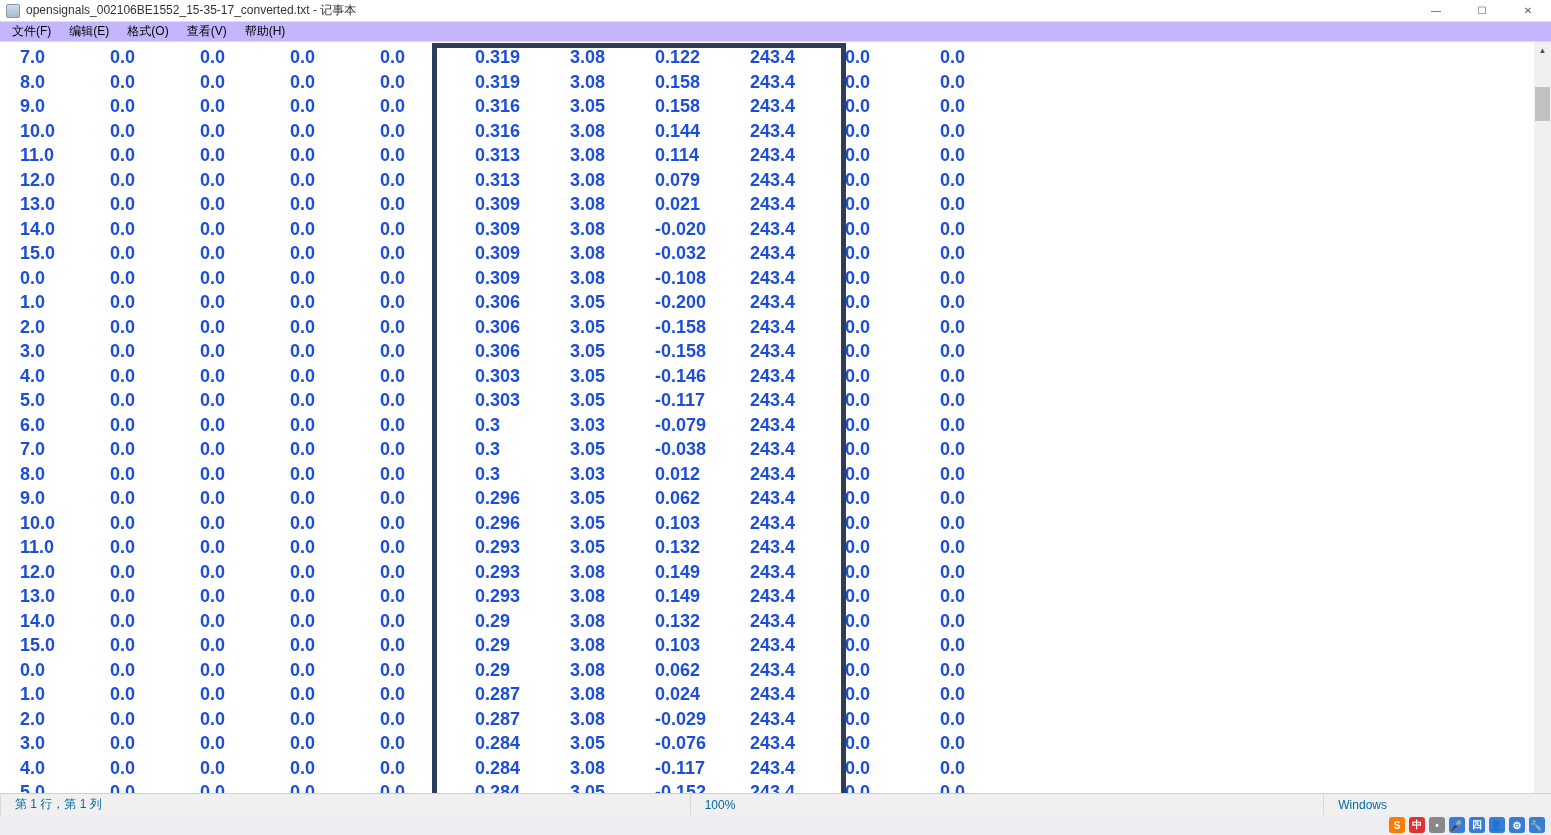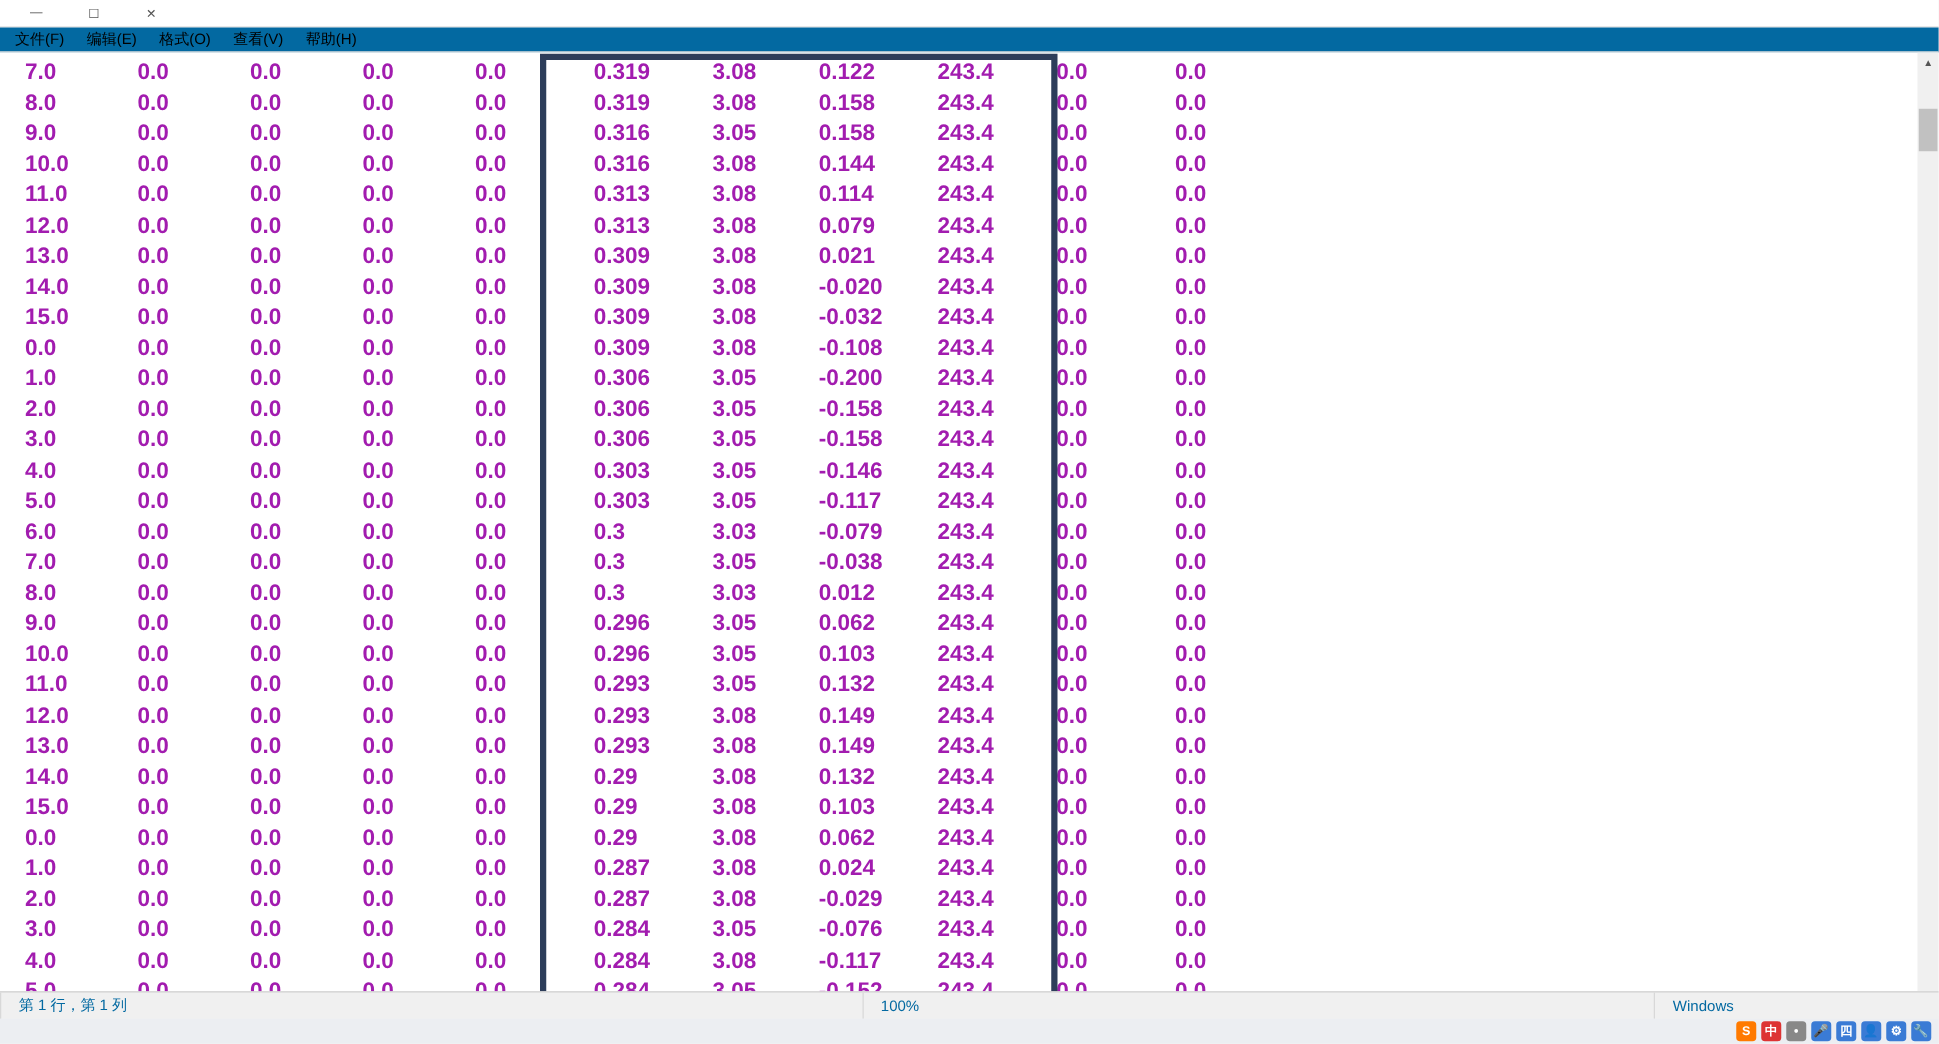--- a/index.html
+++ b/index.html
@@ -30,21 +30,21 @@
       border-radius: 2px;
     }
     .window-controls { display: flex; }
     .win-btn {
       width: 46px; height: 22px;
       display: flex; align-items: center; justify-content: center;
       font-size: 10px; color: #555;
     }
     .menu-bar {
       height: 20px;
-      background: #0369a1;
+      background: #c4b5fd;
       display: flex;
       align-items: center;
       padding: 0 4px;
       font-size: 12px;
       gap: 2px;
       border-bottom: 1px solid #ddd;
     }
     .menu-item { padding: 1px 8px; }
     .content-area {
       position: relative;
@@ -52,21 +52,21 @@
       background: #ffffff;
       overflow: hidden;
     }
     .text-viewport {
       position: absolute;
       left: 0; top: 0; width: calc(100% - 17px); height: 100%;
       overflow: hidden;
       font-family: "Segoe UI", Arial, sans-serif;
       font-size: 18px;
       font-weight: 700;
-      color: #a21caf;
+      color: #1d4ed8;
       line-height: 24.5px;
       padding-top: 3px;
     }
     .data-row {
       display: grid;
       grid-template-columns: 90px 90px 90px 90px 95px 95px 85px 95px 95px 95px 95px;
       padding-left: 20px;
     }
     .cell { white-space: nowrap; }
     .highlight-box {
@@ -128,20 +128,24 @@
       width: 16px; height: 16px;
       border-radius: 3px;
       display: flex; align-items: center; justify-content: center;
       font-size: 10px; color: #fff; font-weight: bold;
     }
   </style>
 </head>
 <body>
 
 <div class="title-bar">
+  <div class="title-left">
+    <span class="title-icon"></span>
+    <span>opensignals_002106BE1552_15-35-17_converted.txt - 记事本</span>
+  </div>
   <div class="window-controls">
     <div class="win-btn">—</div>
     <div class="win-btn">☐</div>
     <div class="win-btn win-close">✕</div>
   </div>
 </div>
 
 <div class="menu-bar">
   <span class="menu-item">文件(F)</span>
   <span class="menu-item">编辑(E)</span>

